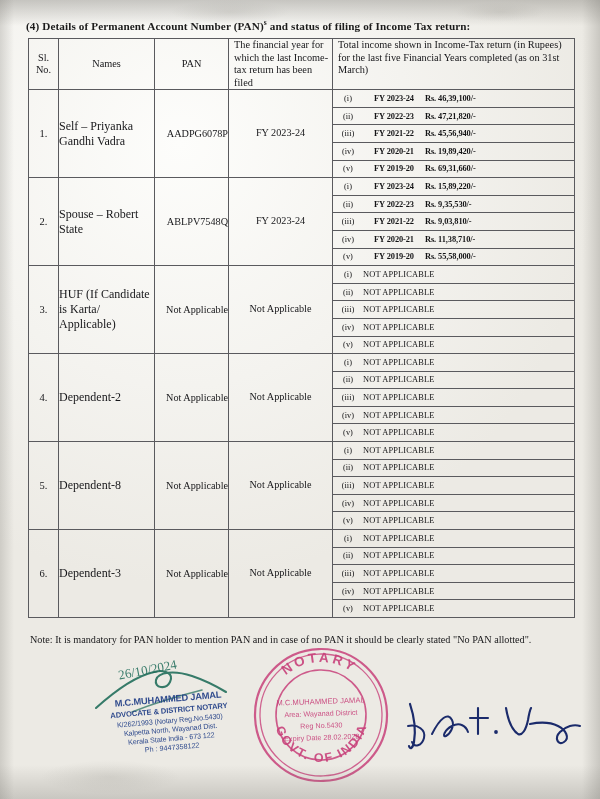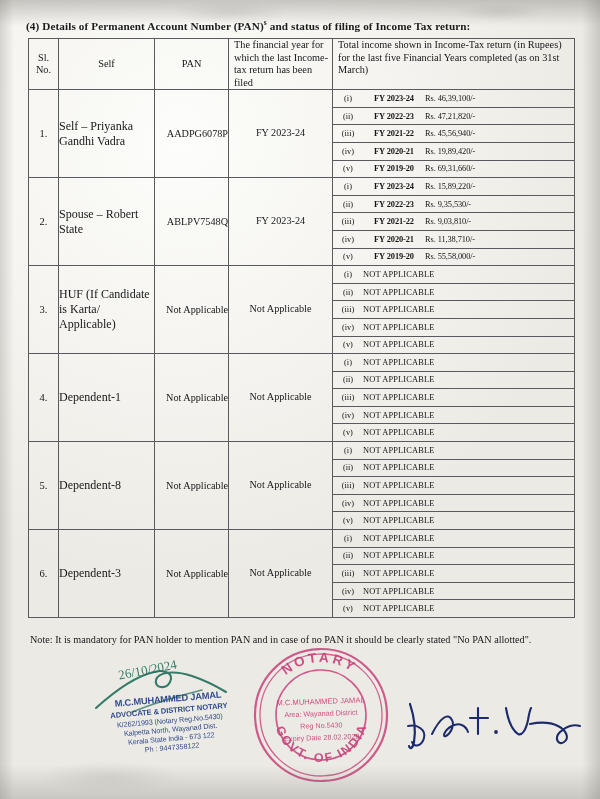--- a/index.html
+++ b/index.html
@@ -128,21 +128,21 @@
   }
   td.fy {
     width: 62px;
     text-align: center;
     font-weight: bold;
     font-size: 8.2px;
     letter-spacing: -.1px;
   }
   td.amt {
     text-align: left;
-    font-weight: normal;
+    font-weight: bold;
     font-size: 8.2px;
     padding-left: 6px;
     letter-spacing: -.1px;
   }
   td.na {
     text-align: left;
     padding-left: 11px;
     font-size: 8.5px;
     font-weight: normal;
     letter-spacing: .15px;
@@ -233,21 +233,21 @@
         <col class="col-pan">
         <col class="col-fy">
         <col class="col-inc">
     </colgroup>
     <thead>
       <tr>
         <th class="h">
           <span>Sl.</span><br>
           <span>No.</span>
         </th>
-        <th class="h">Self</th>
+        <th class="h">Names</th>
         <th class="h">PAN</th>
         <th class="h left">The financial year for which the last Income-tax return has been filed</th>
         <th class="h left">Total income shown in Income-Tax return (in Rupees) for the last five Financial Years completed (as on 31st March)</th>
       </tr>
     </thead>
     <tbody>
         <tr>
           <td class="sl">1.</td>
           <td class="name">Self – Priyanka Gandhi Vadra</td>
           <td class="pan-val">AADPG6078P</td>
@@ -348,21 +348,21 @@
                 <tr>
                   <td class="rn">(v)</td>
                   <td class="na" colspan="2">NOT APPLICABLE</td>
                 </tr>
               </tbody>
             </table>
           </td>
         </tr>
         <tr>
           <td class="sl">4.</td>
-          <td class="name">Dependent-1</td>
+          <td class="name">Dependent-2</td>
           <td class="pan-val">Not Applicable</td>
           <td class="fy-val">Not Applicable</td>
           <td class="inc-cell">
             <table class="inner">
               <tbody>
                 <tr>
                   <td class="rn">(i)</td>
                   <td class="na" colspan="2">NOT APPLICABLE</td>
                 </tr>
                 <tr>

